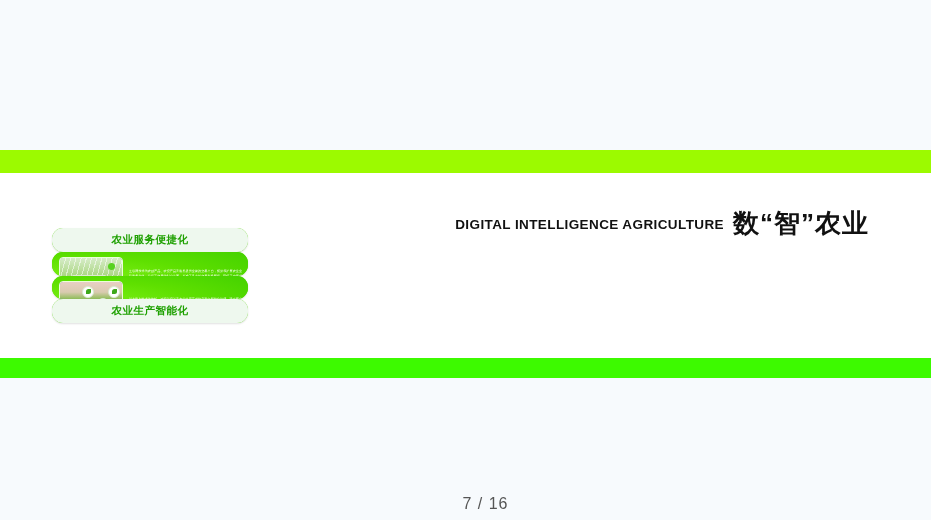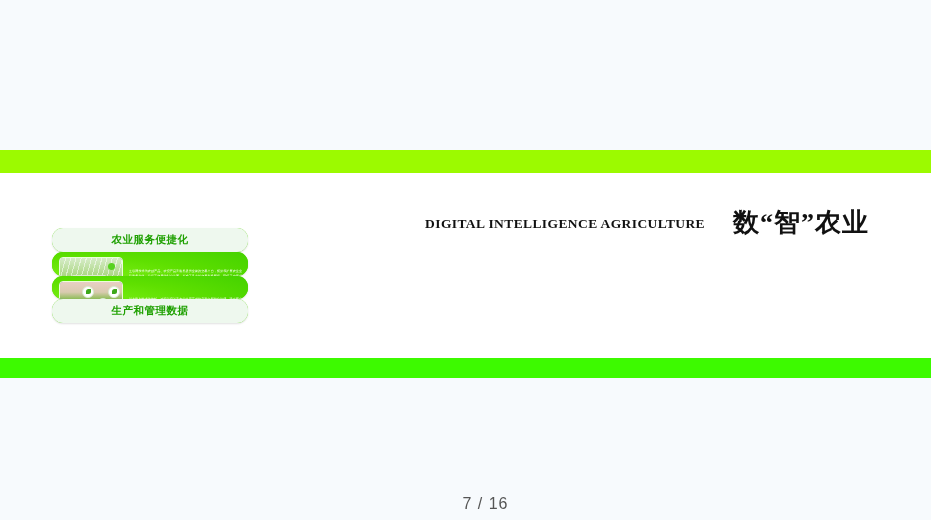--- a/index.html
+++ b/index.html
@@ -32,21 +32,21 @@
     background:#f7fafd;
   }
   .white-stage{
     position:absolute;left:0;top:173px;width:931px;height:185px;
     background:#ffffff;
   }
 
   
   .title-wrap{
     position:absolute;right:62px;top:190px;
-    display:flex;align-items:flex-end;gap:28px;font-family:Liberation Serif, serif;
+    display:flex;align-items:flex-end;gap:9px;
   }
   .title-en{
     font-size:13.5px;font-weight:bold;letter-spacing:0.4px;
     color:#111111;padding-bottom:4px;white-space:nowrap;
   }
   .title-cn{
     font-size:26px;font-weight:bold;color:#111111;
     letter-spacing:1px;line-height:1;white-space:nowrap;margin-top:20px;
   }
 
@@ -262,21 +262,21 @@
             <div class="ic i3"></div>
             <div class="ic i4"></div>
           </div>
         </div>
         <div class="card-text">以大数据技术为依托，对资源资源及农业生产完成信息导向智能化处理，建立面向的电子政务服务平台，提升农业生产过程管理的效率和实时性，实现农业管理的高效性、精准化、透明化。</div>
       </div>
     </div>
 
     <div class="card">
       <div class="card-head">
-        <span class="card-title">生产和管理数据</span>
+        <span class="card-title">农业生产智能化</span>
       </div>
       <div class="card-body">
         <div class="thumb">
           <div class="art art-gh">
             <div class="roof"></div>
             <div class="row r1"></div>
             <div class="row r2"></div>
             <div class="row r3"></div>
             <div class="row r4"></div>
             <div class="mach"></div>

